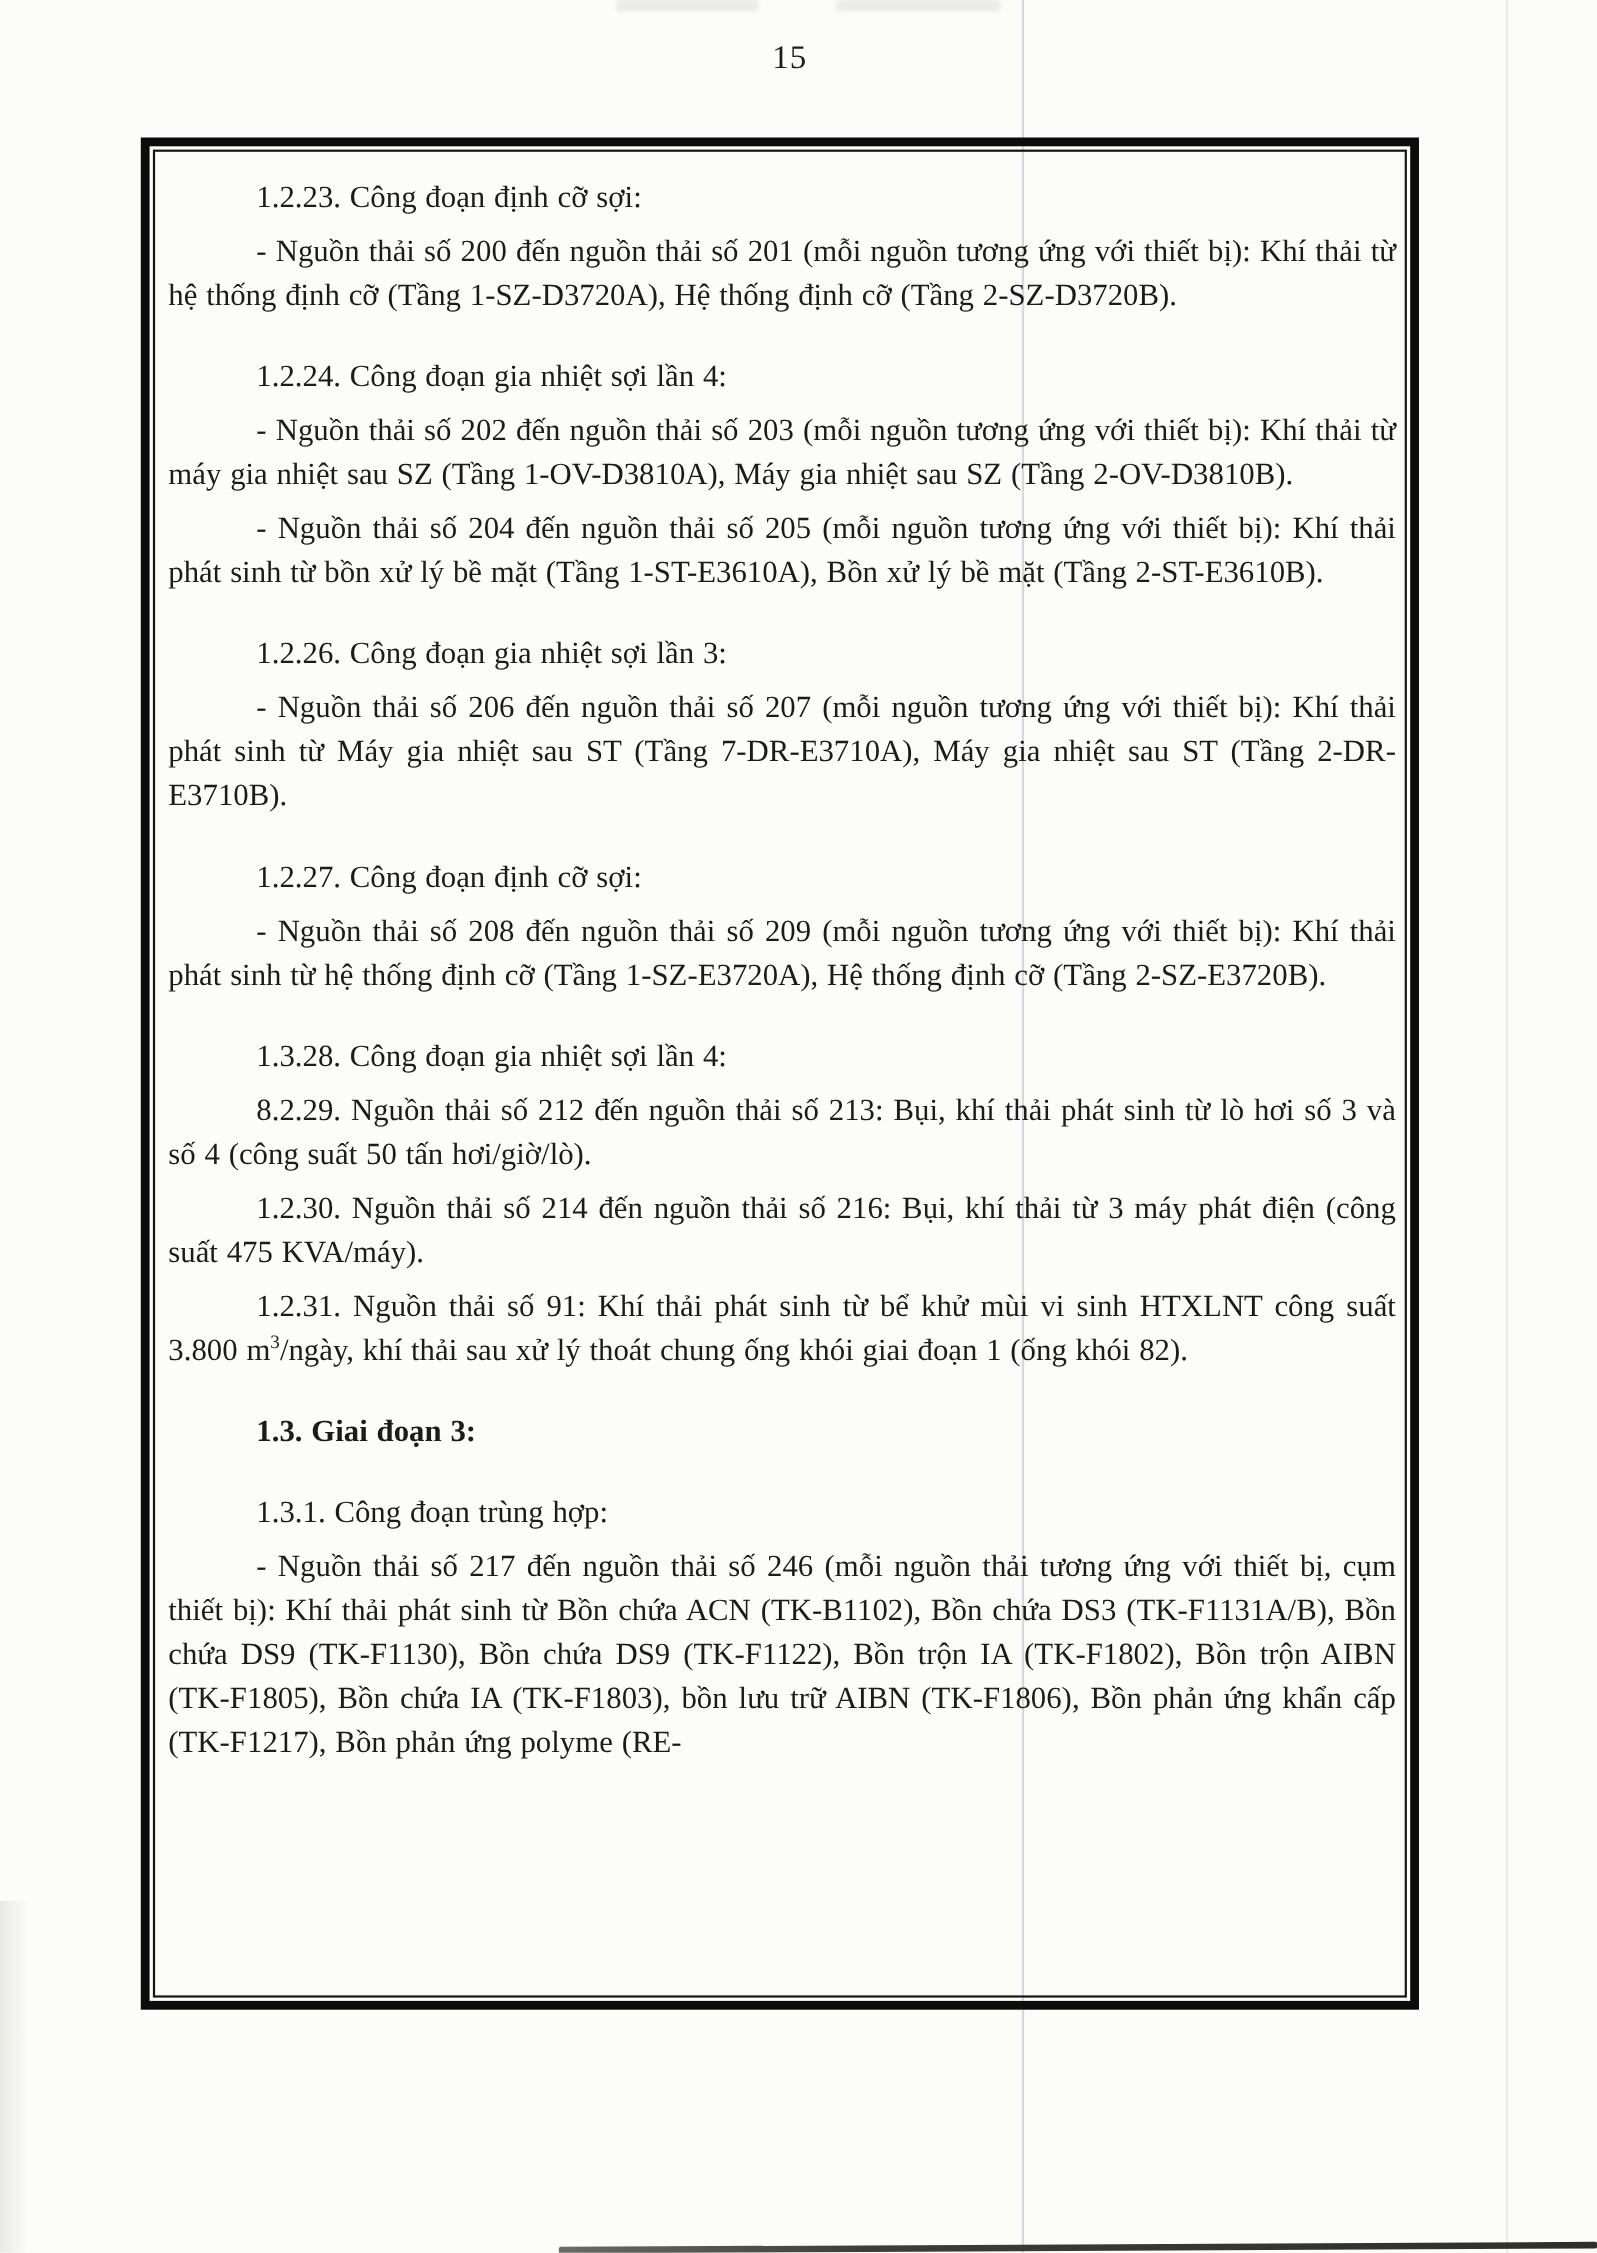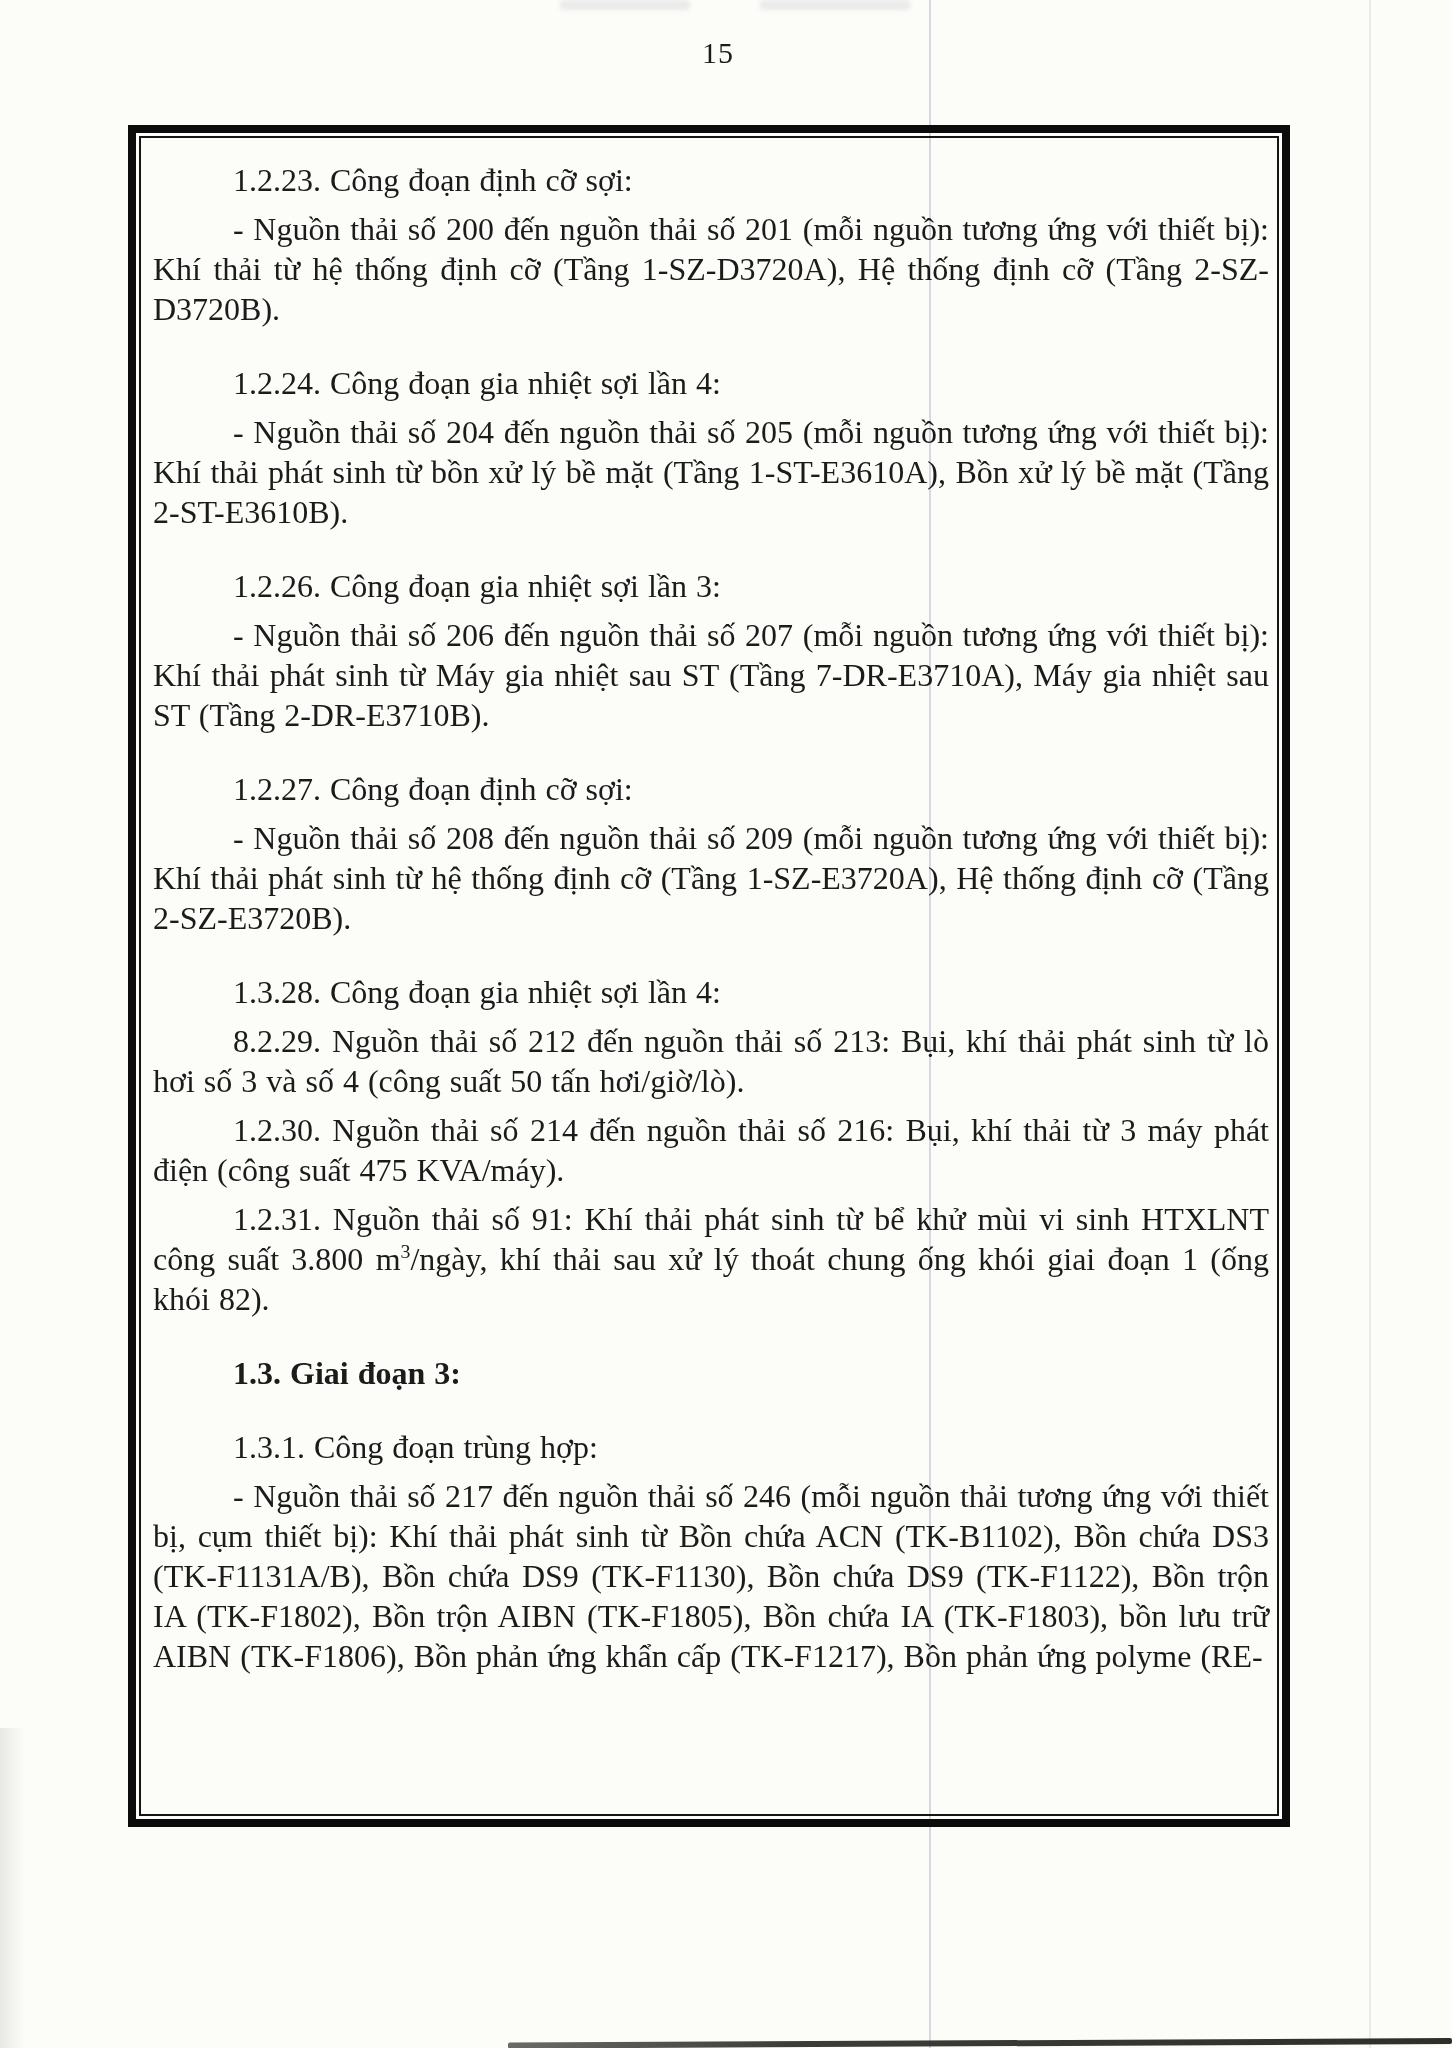--- a/index.html
+++ b/index.html
@@ -41,21 +41,21 @@
   }
   .frame-inner{
     position:absolute;inset:3px;
     border:2px solid #151515;
     box-sizing:border-box;
     padding:22px 8px 0 12px;
     overflow:hidden;
   }
   .block{
     margin:9px 0 0 0;
-    font-size:32px;
+    font-size:28px;
     line-height:40px;
     text-align:justify;
     text-indent:80px;
     word-spacing:1px;
   }
   .block:first-child{margin-top:0;}
   .heading{text-align:left;margin-top:34px;}
   .bold{font-weight:bold;}
   sup.cube{
     font-size:0.62em;
@@ -83,20 +83,21 @@
 <div class="fold-line main"></div>
 <div class="fold-line right"></div>
 <div class="smudge a"></div>
 <div class="smudge b"></div>
 
 <div class="frame">
   <div class="frame-inner">
     <p class="block heading">1.2.23. Công đoạn định cỡ sợi:</p>
     <p class="block para">- Nguồn thải số 200 đến nguồn thải số 201 (mỗi nguồn tương ứng với thiết bị): Khí thải từ hệ thống định cỡ (Tầng 1-SZ-D3720A), Hệ thống định cỡ (Tầng 2-SZ-D3720B).</p>
     <p class="block heading">1.2.24. Công đoạn gia nhiệt sợi lần 4:</p>
+    <p class="block para">- Nguồn thải số 202 đến nguồn thải số 203 (mỗi nguồn tương ứng với thiết bị): Khí thải từ máy gia nhiệt sau SZ (Tầng 1-OV-D3810A), Máy gia nhiệt sau SZ (Tầng 2-OV-D3810B).</p>
     <p class="block para">- Nguồn thải số 204 đến nguồn thải số 205 (mỗi nguồn tương ứng với thiết bị): Khí thải phát sinh từ bồn xử lý bề mặt (Tầng 1-ST-E3610A), Bồn xử lý bề mặt (Tầng 2-ST-E3610B).</p>
     <p class="block heading">1.2.26. Công đoạn gia nhiệt sợi lần 3:</p>
     <p class="block para">- Nguồn thải số 206 đến nguồn thải số 207 (mỗi nguồn tương ứng với thiết bị): Khí thải phát sinh từ Máy gia nhiệt sau ST (Tầng 7-DR-E3710A), Máy gia nhiệt sau ST (Tầng 2-DR-E3710B).</p>
     <p class="block heading">1.2.27. Công đoạn định cỡ sợi:</p>
     <p class="block para">- Nguồn thải số 208 đến nguồn thải số 209 (mỗi nguồn tương ứng với thiết bị): Khí thải phát sinh từ hệ thống định cỡ (Tầng 1-SZ-E3720A), Hệ thống định cỡ (Tầng 2-SZ-E3720B).</p>
     <p class="block heading">1.3.28. Công đoạn gia nhiệt sợi lần 4:</p>
     <p class="block para">8.2.29. Nguồn thải số 212 đến nguồn thải số 213: Bụi, khí thải phát sinh từ lò hơi số 3 và số 4 (công suất 50 tấn hơi/giờ/lò).</p>
     <p class="block para">1.2.30. Nguồn thải số 214 đến nguồn thải số 216: Bụi, khí thải từ 3 máy phát điện (công suất 475 KVA/máy).</p>
     <p class="block para"><span>1.2.31. Nguồn thải số 91: Khí thải phát sinh từ bể khử mùi vi sinh HTXLNT công suất 3.800 m</span><sup class="cube">3</sup><span>/ngày, khí thải sau xử lý thoát chung ống khói giai đoạn 1 (ống khói 82).</span></p>
     <p class="block heading bold">1.3. Giai đoạn 3:</p>

